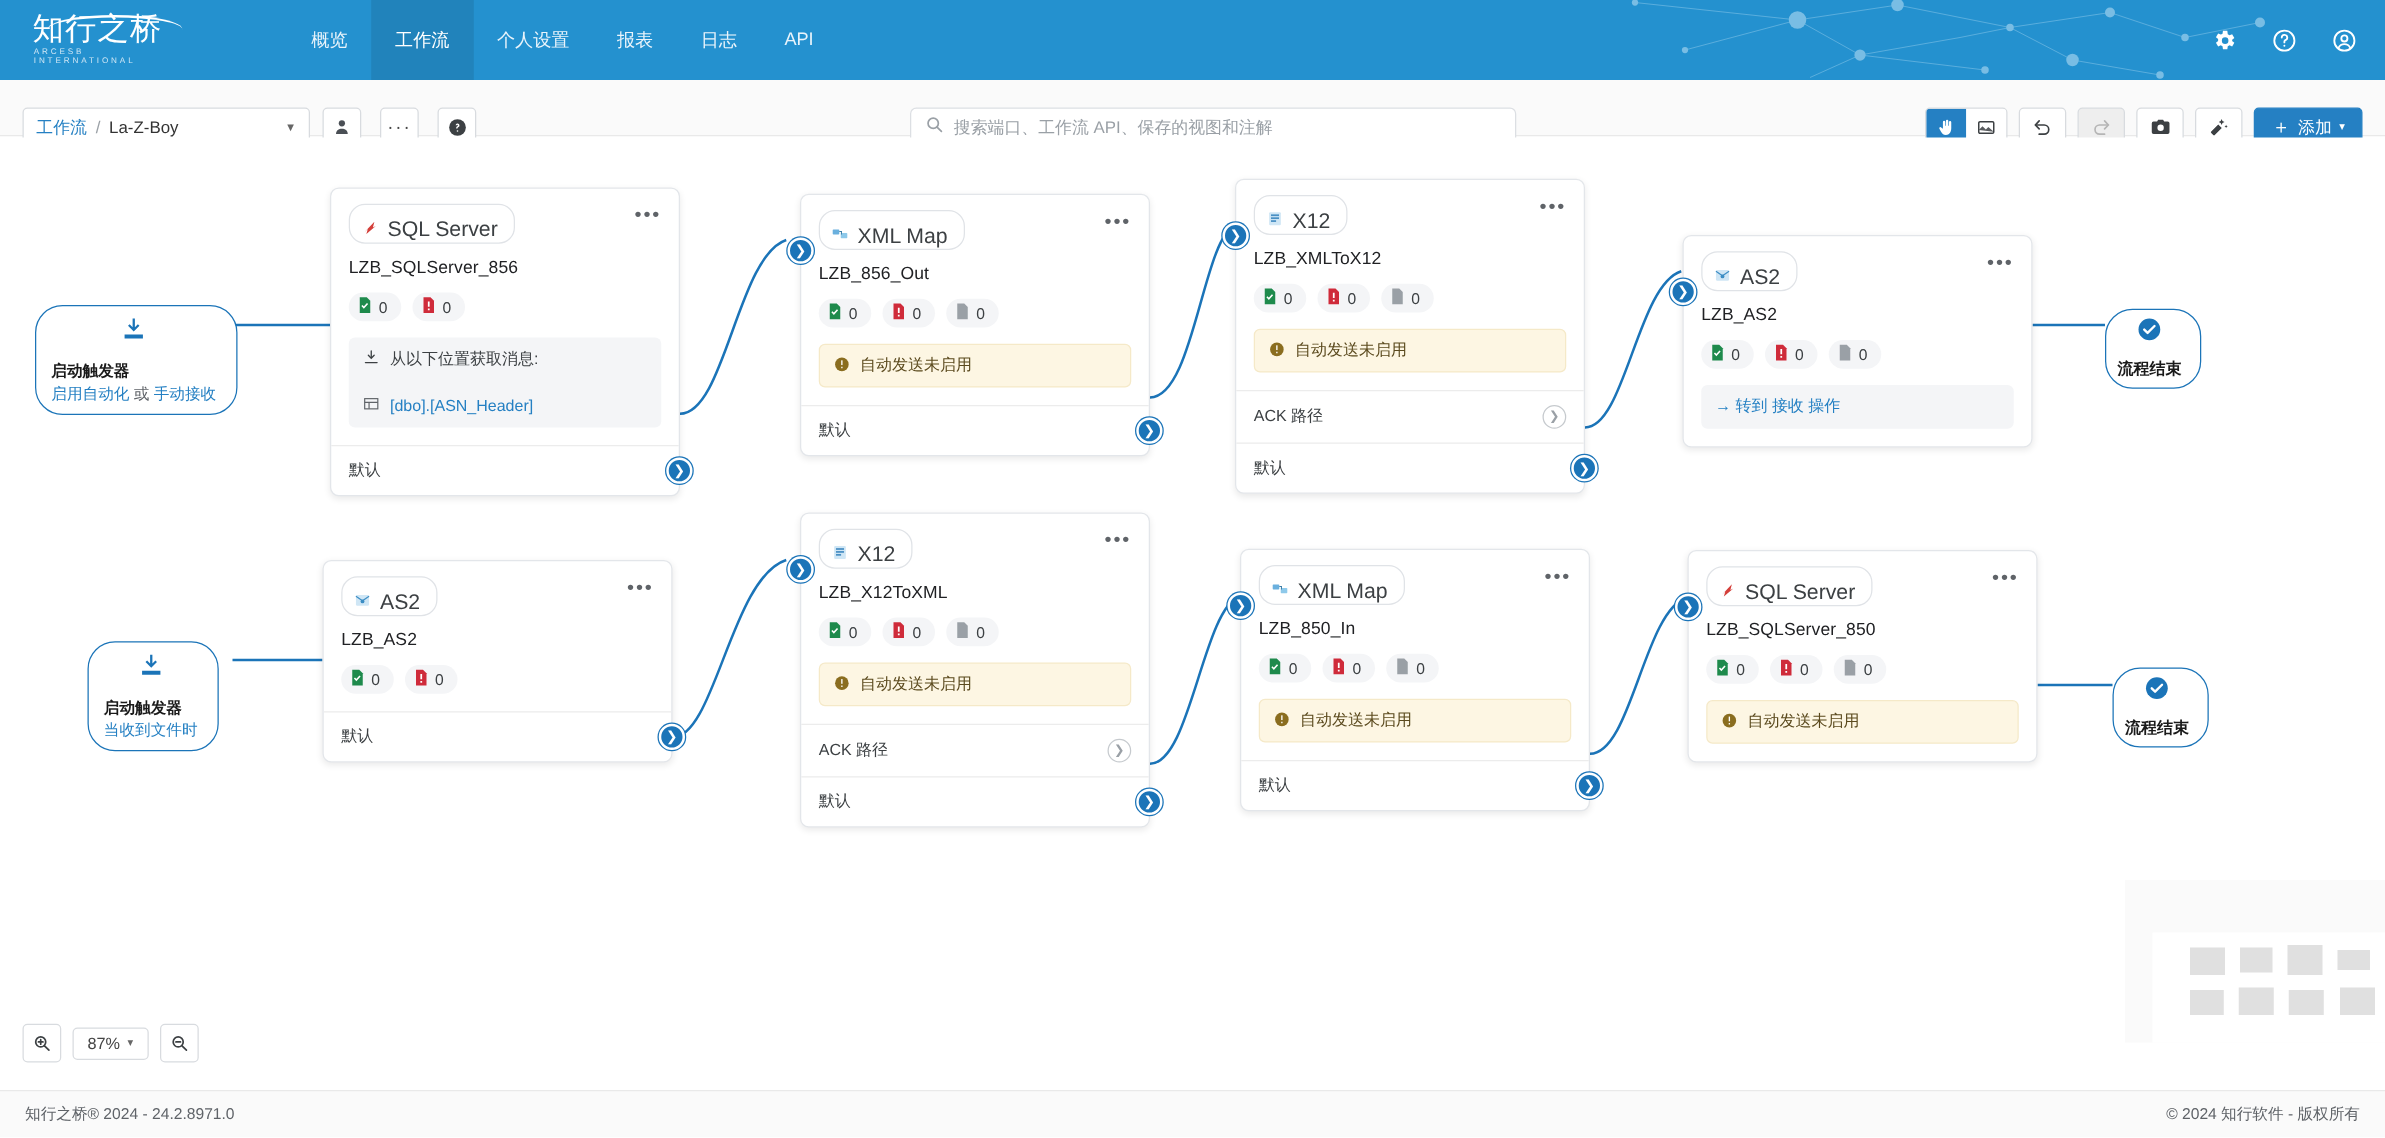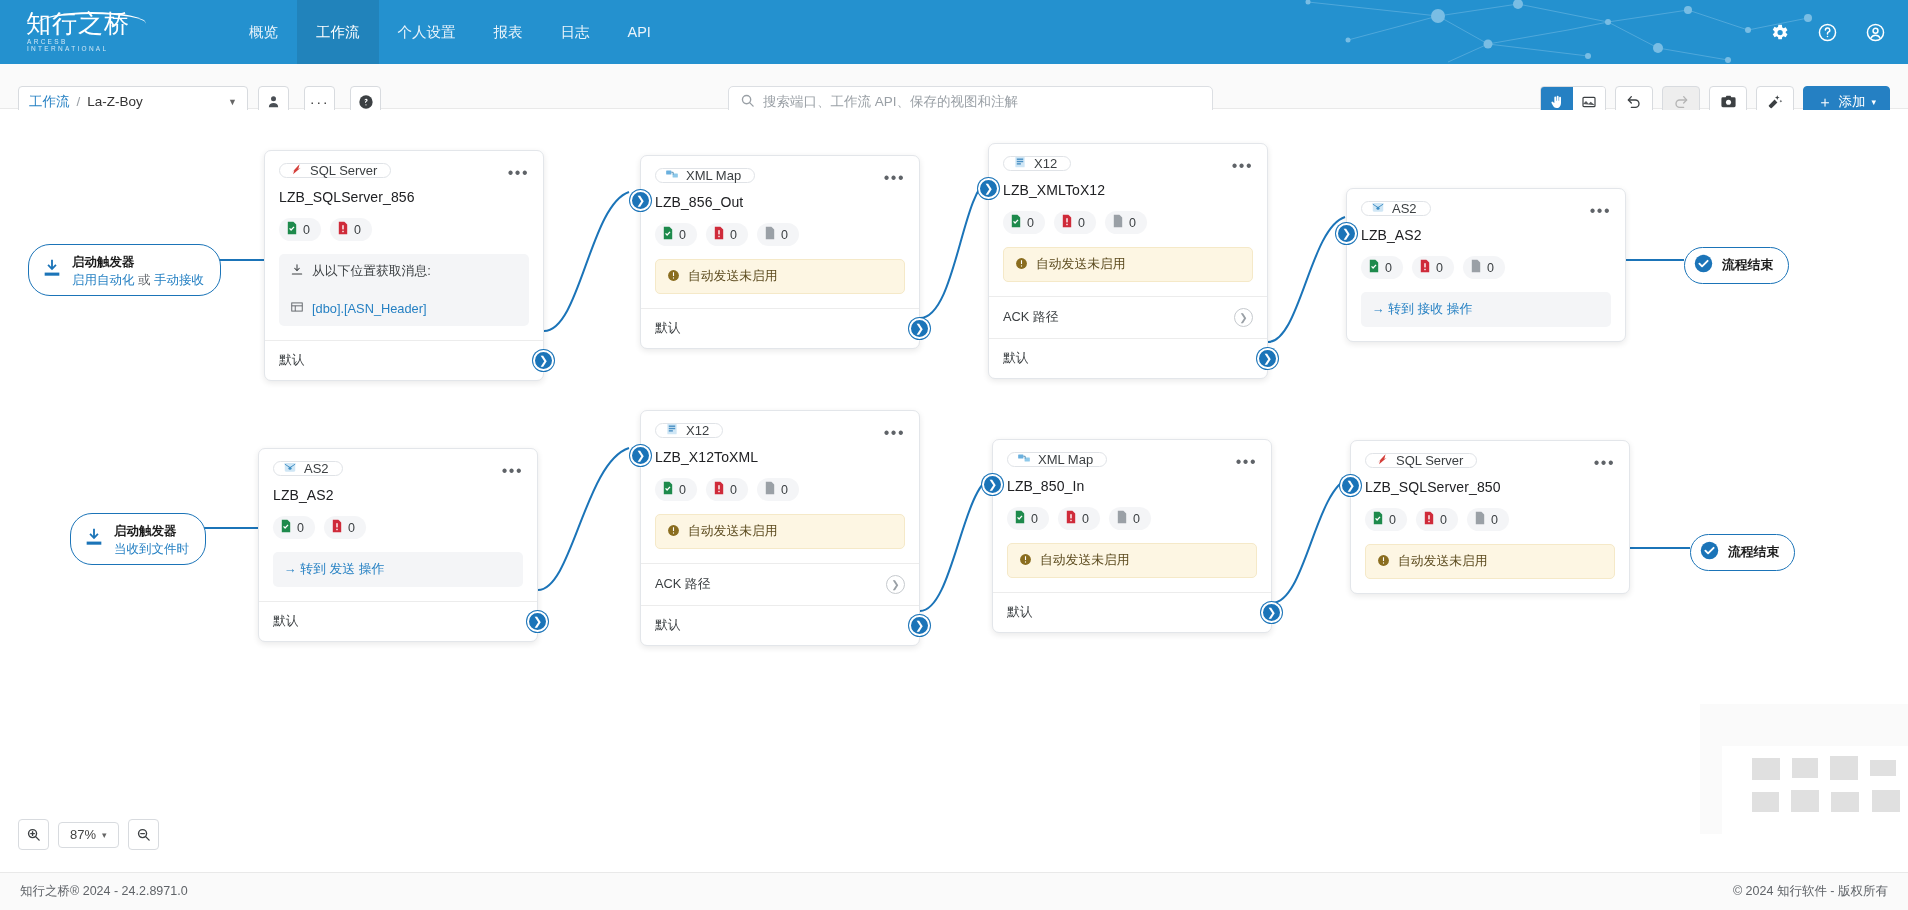--- a/index.html
+++ b/index.html
@@ -74,22 +74,22 @@
   svg.links { position:absolute; left:0; top:0; width:1908px; height:762px; pointer-events:none; }
 
   
   .node {
     position:absolute; background:#fff; border:1px solid #e3e6ea; border-radius:7px;
     box-shadow:0 2px 6px rgba(0,0,0,.09); width:280px;
   }
   .node-body { padding:12px 14px 14px 14px; }
   .node-top { display:flex; align-items:flex-start; justify-content:space-between; }
   .chip {
-    display:inline-flex; align-items:center; gap:7px; height:15px; padding:0 13px 0 9px;
-    border:1px solid #e0e3e7; border-radius:13px; font-size:13px; color:#3c4043; background:#fff;
+    display:inline-flex; align-items:flex-end; gap:7px; height:32px; padding:0 13px 0 9px;
+    border:1px solid #e0e3e7; border-radius:13px; font-size:17px; color:#3c4043; background:#fff;
   }
   .dots { color:#5f6368; font-size:16px; letter-spacing:1.5px; cursor:pointer; line-height:12px; padding-top:4px;}
   .node-title { font-size:14px; font-weight:normal; color:#202124; margin-top:10px; letter-spacing:.1px; }
   .counts { display:flex; gap:9px; margin-top:13px; }
   .count {
     display:inline-flex; align-items:center; gap:5px; background:#f4f5f7;
     border-radius:13px; padding:3px 11px 3px 7px; font-size:12.5px; color:#3c4043;
   }
   .panel { margin-top:13px; background:#f4f5f7; border-radius:5px; padding:9px 11px; font-size:12.8px; color:#3c4043; }
   .panel .row { display:flex; align-items:center; gap:8px; }
@@ -115,21 +115,21 @@
   }
   .port-in {
     position:absolute; left:-11px; width:21px; height:21px; border-radius:50%; background:#1b74b8;
     border:2px solid #fff; display:flex; align-items:center; justify-content:center;
     color:#fff; font-size:11px; box-shadow:0 0 0 1px #1b74b8;
   }
 
   
   .pill {
     position:absolute; background:#fff; border:1.5px solid #1b74b8; border-radius:22px;
-    display:flex; align-items:center; gap:9px; padding:7px 16px 7px 12px;
+    display:flex; align-items:center; gap:9px; padding:7px 16px 7px 12px;flex-direction:column;
   }
   .pill-t1 { font-size:12.5px; font-weight:bold; color:#1a1a1a; line-height:15px; }
   .pill-t2 { font-size:12.5px; color:#2580c3; line-height:16px; }
   .pill-t2 .muted { color:#5f6368; }
   .pill-end { padding:6px 15px 6px 9px; }
   .pill-end-label { font-size:12.8px; color:#1a1a1a; font-weight:bold;}
 
   
   .zoomctl { position:absolute; left:18px; bottom:60px; display:flex; align-items:center; gap:9px; }
   .zbtn { width:31px; height:31px; }
@@ -612,23 +612,20 @@
         </span>
         <span class="count">
           <span><svg width="12" height="14" viewBox="0 0 16 20">
                 <path d="M2 1h8l4 4v14H2z" fill="#cf2b3a"></path>
                 <rect x="7" y="6" width="2" height="6" fill="#fff"></rect>
                 <rect x="7" y="14" width="2" height="2" fill="#fff"></rect>
               </svg></span>
           <span>0</span>
         </span>
       </div>
-      <div class="goto">
-        <span>→ 转到 发送 操作</span>
-      </div>
     </div>
     <div class="foot-row">
       <span>默认</span>
       <span class="port-blue" style="right:-11px;">❯</span>
     </div>
   </div>
 
   <div class="node" style="left:640px; top:300px;">
     <div class="node-body">
       <div class="node-top">

